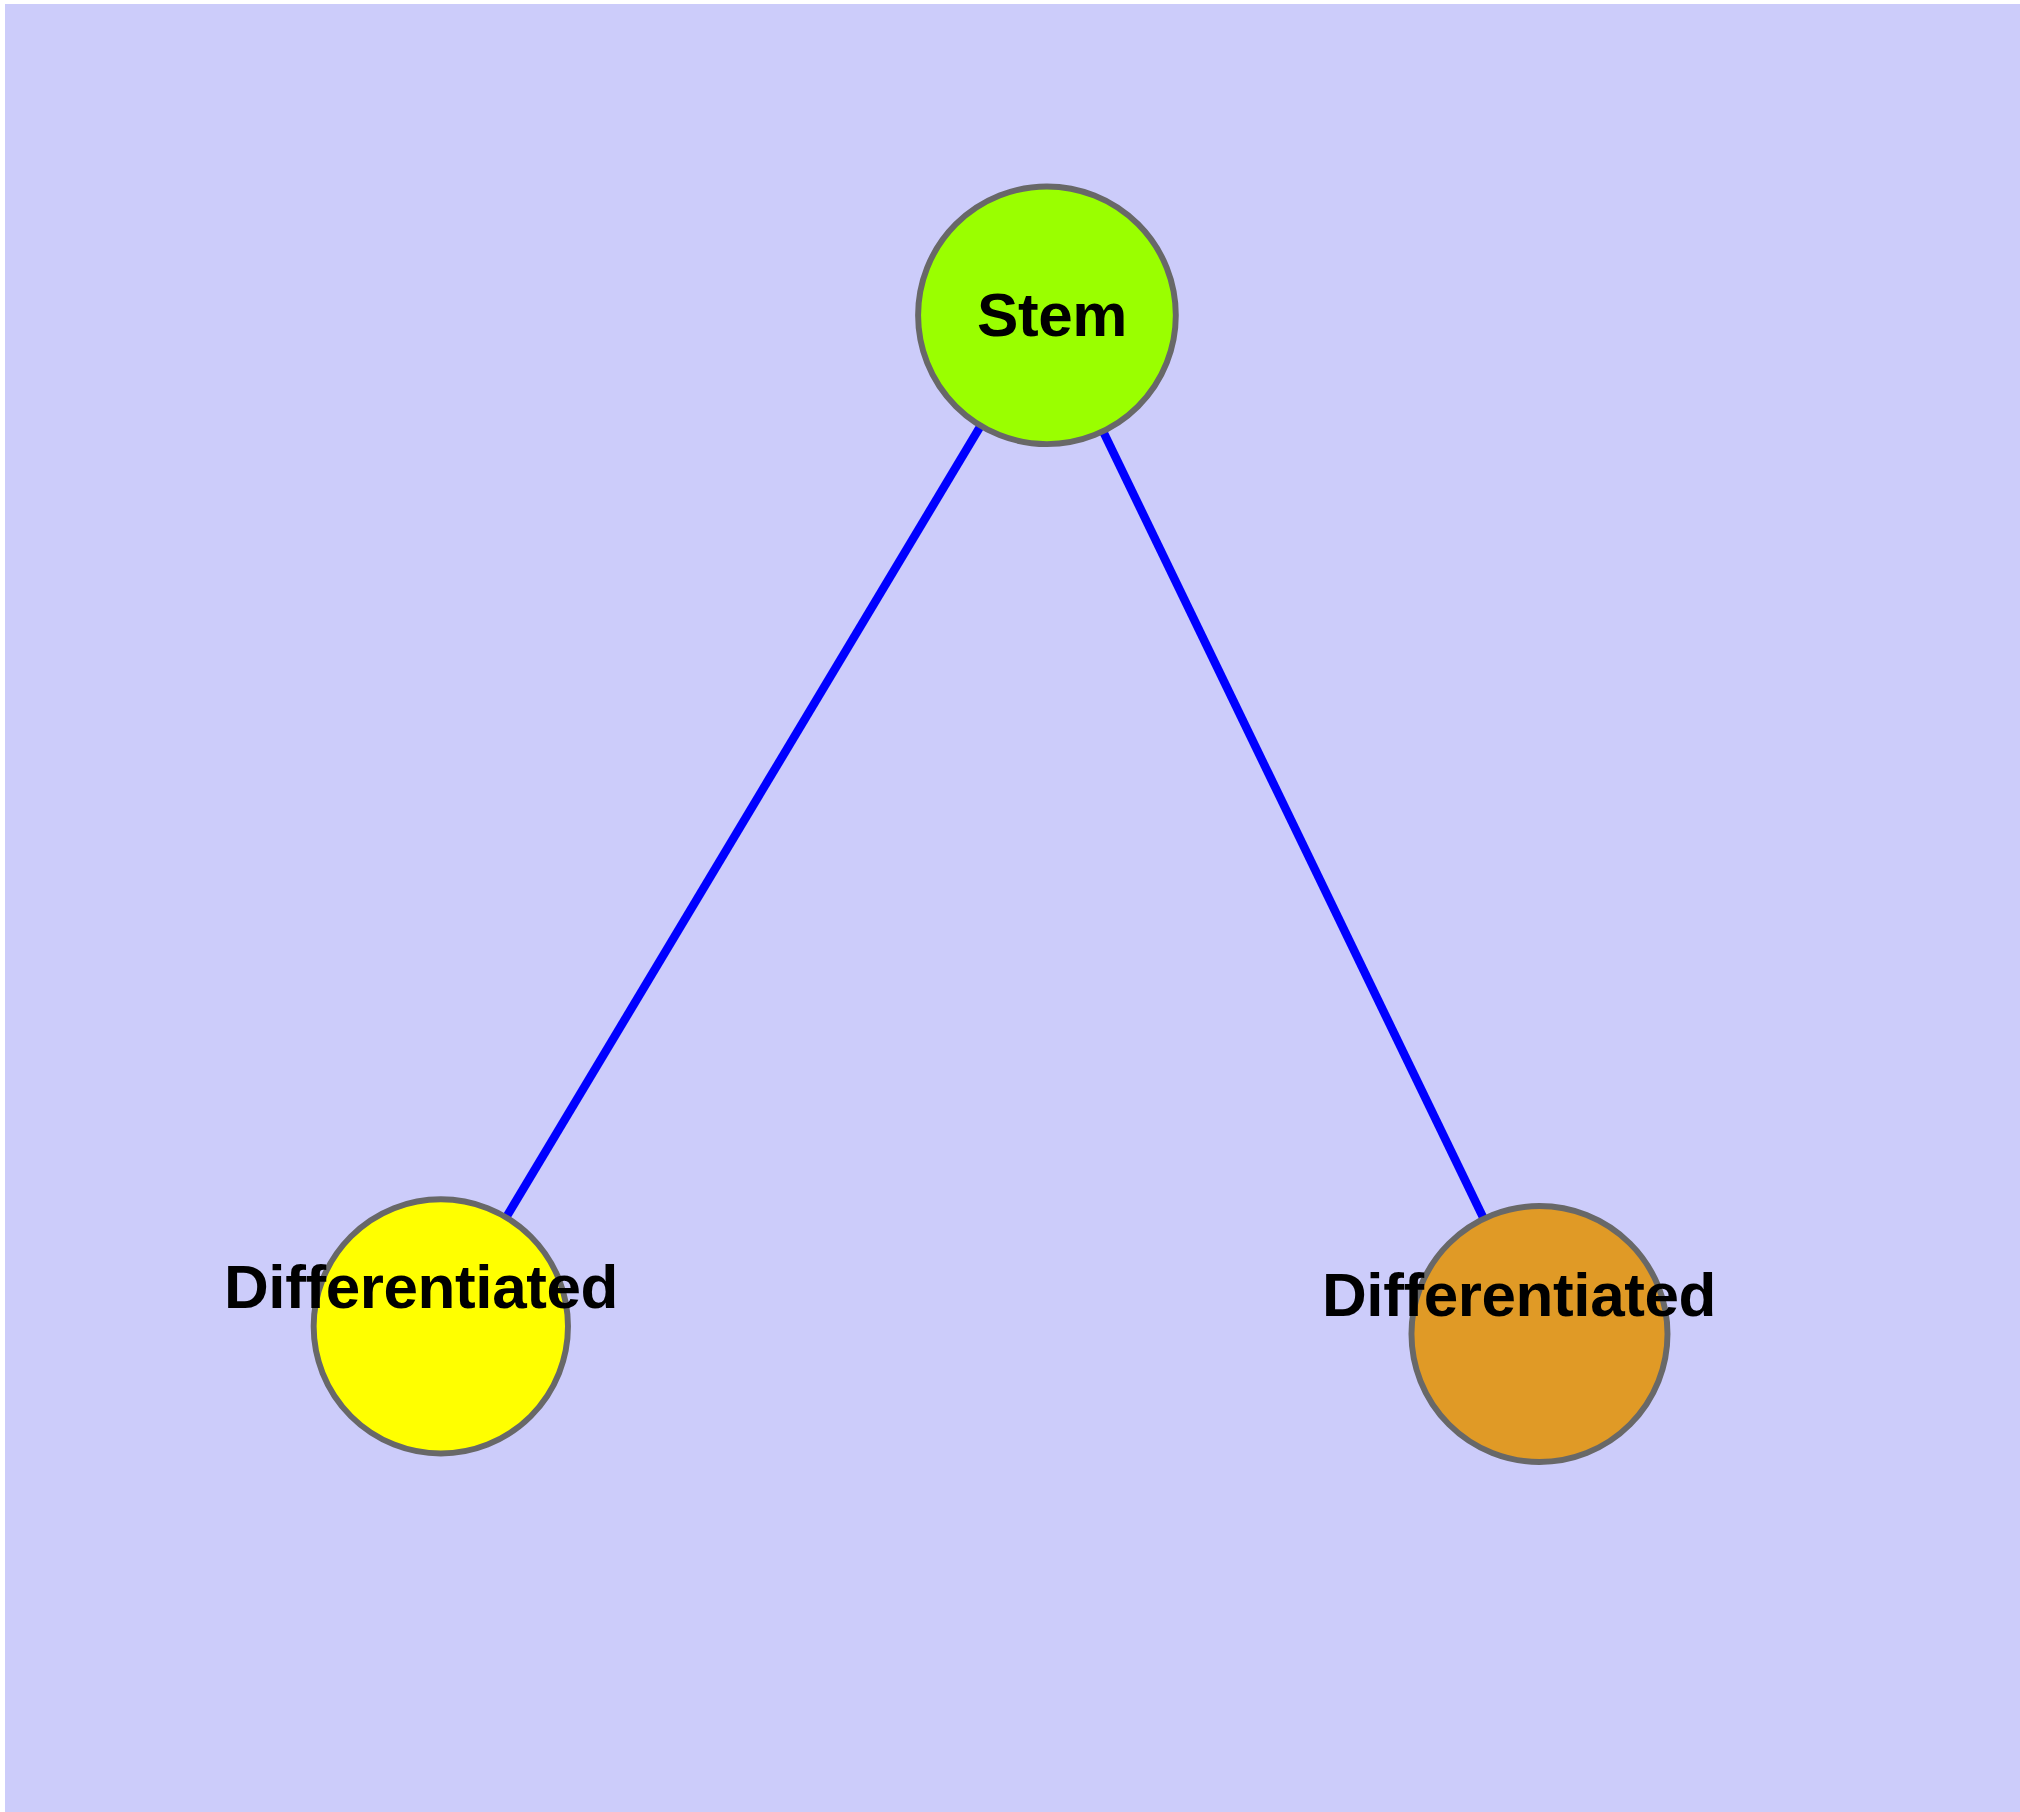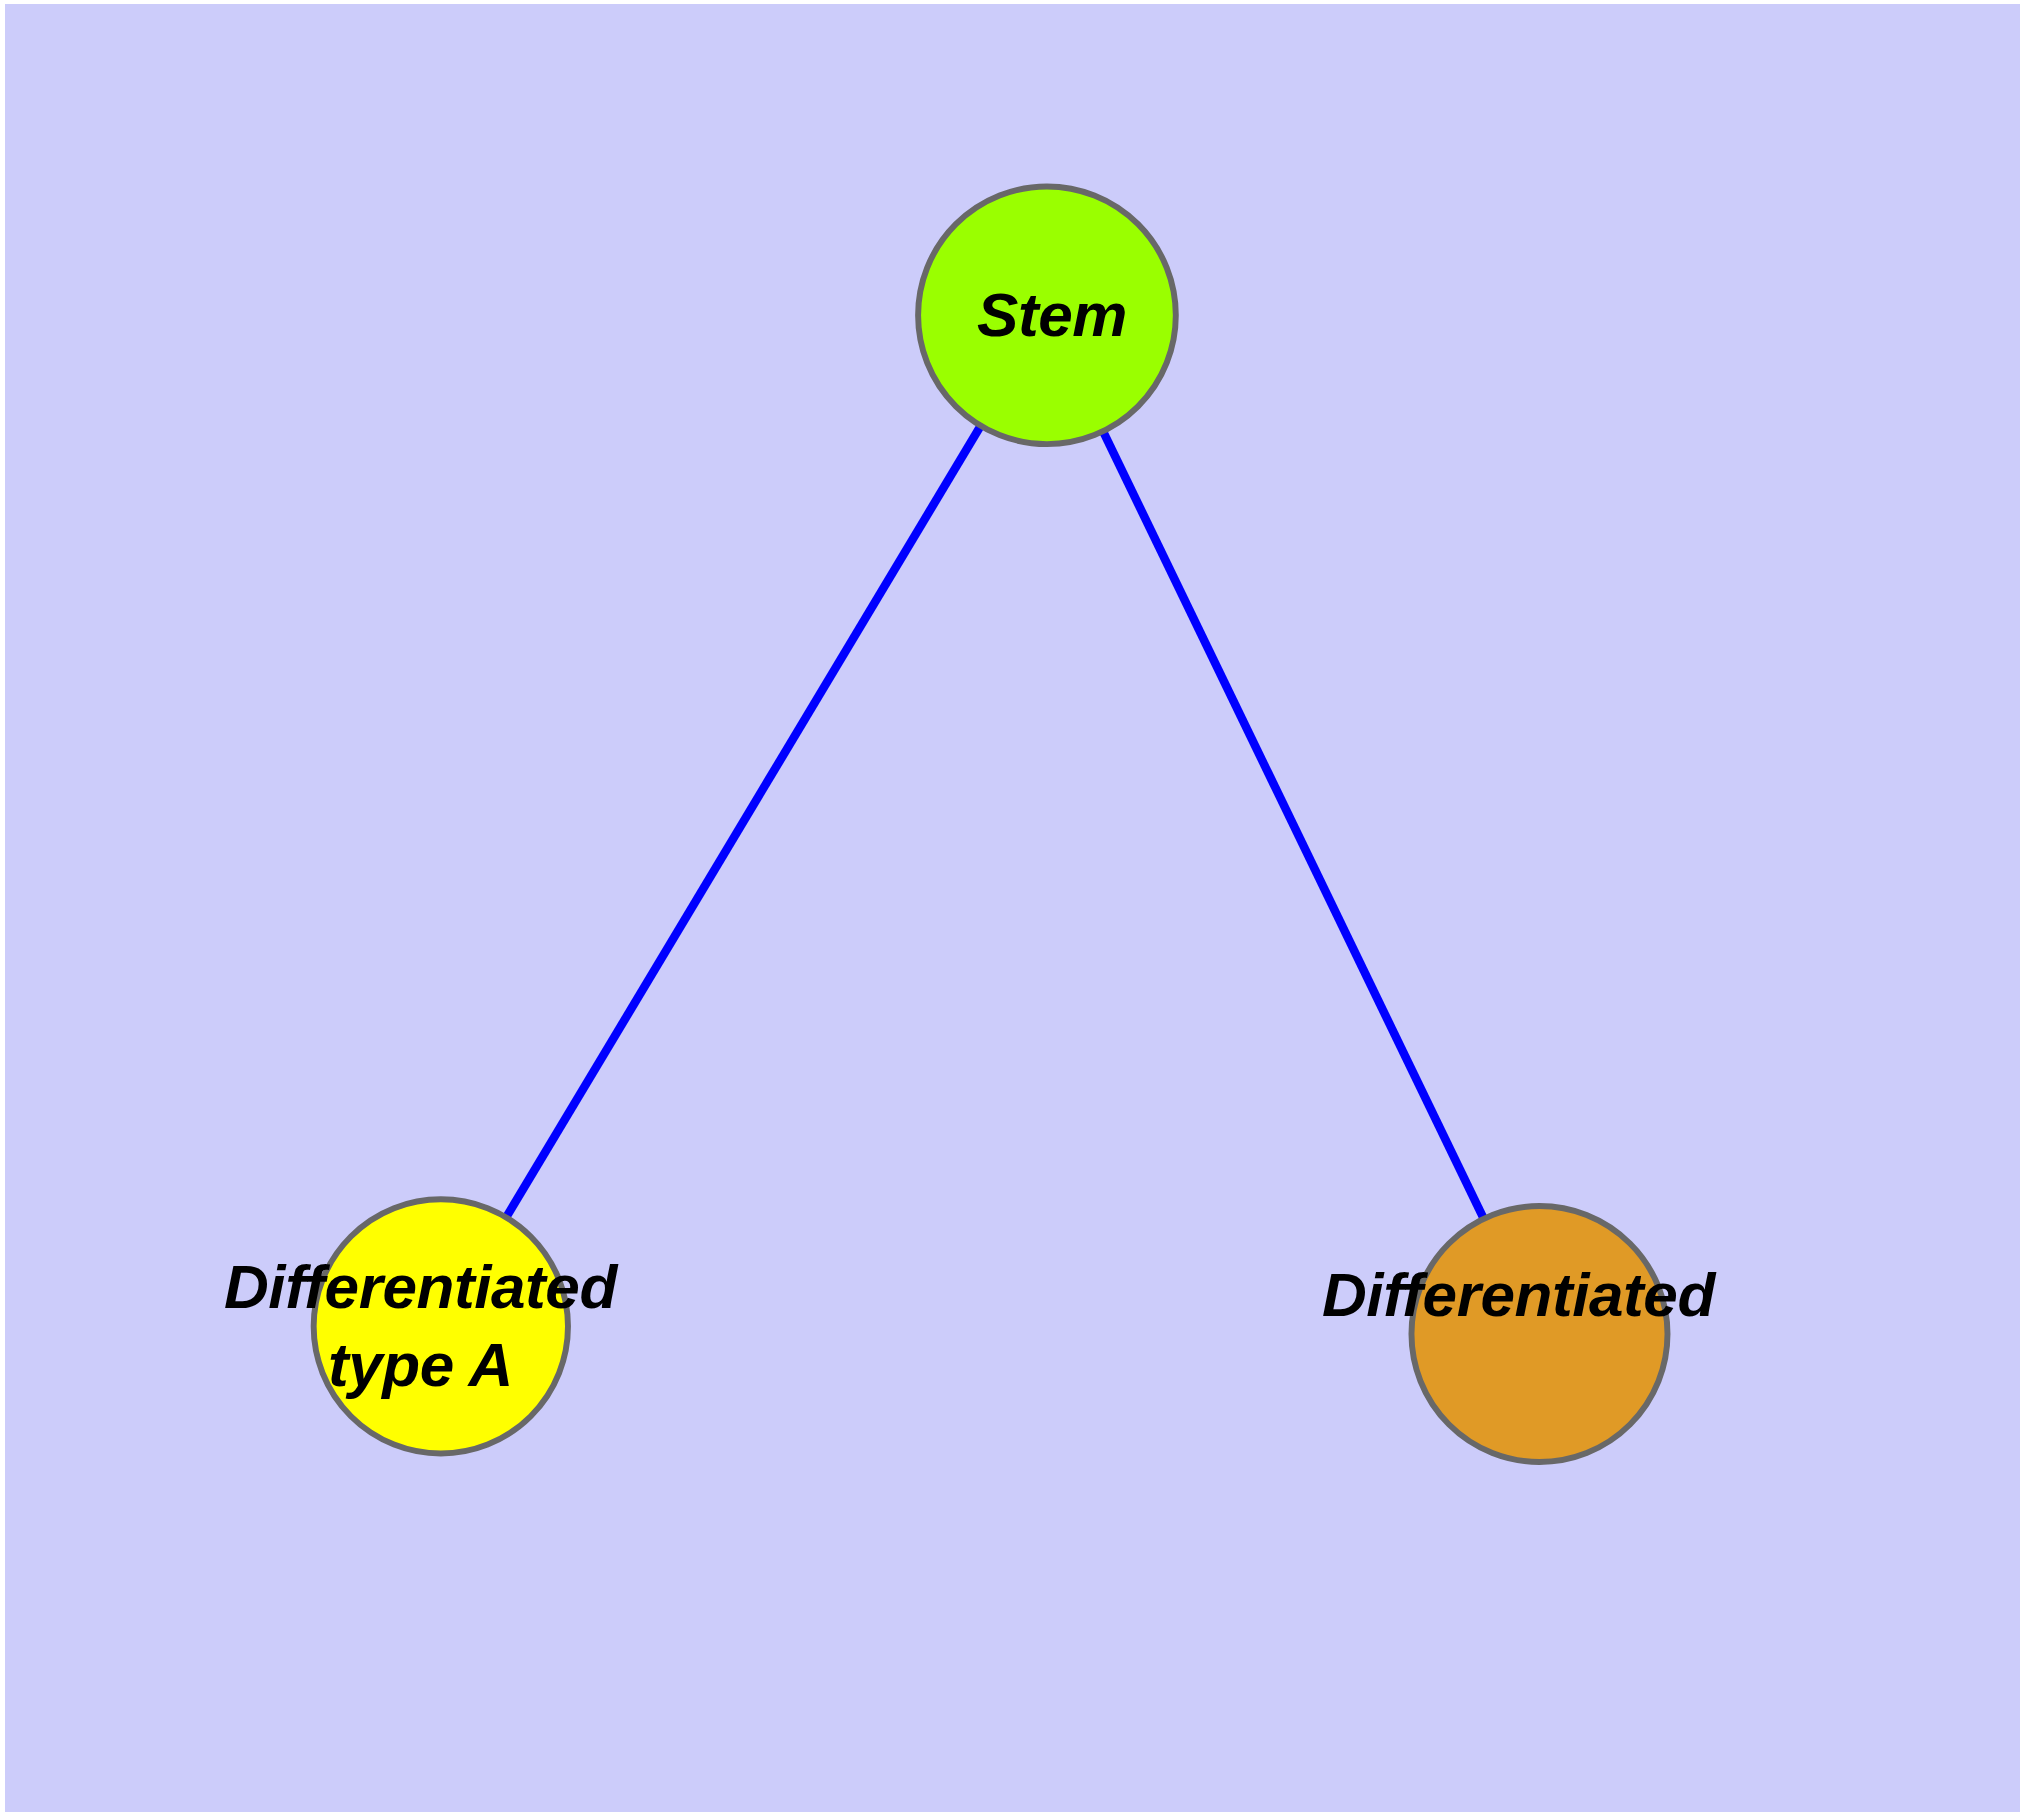--- a/index.html
+++ b/index.html
@@ -45,21 +45,20 @@
   .node-label {
     position: absolute;
     color: #000000;
     font-weight: bold;
     font-size: 62px;
     line-height: 78px;
     white-space: nowrap;
     text-align: center;
     letter-spacing: -0.4px;
     pointer-events: none;
-    font-style: italic;
   }
 </style>
 </head>
 <body>
 
 <div id="stage">
   <div id="canvas"></div>
 
   <svg id="graph-svg" viewBox="0 0 2384 2138" preserveAspectRatio="none">
     <g id="edges-group">
@@ -72,20 +71,19 @@
         <circle cx="1816" cy="1574" r="151" class="node-circle" fill="#e09a26" stroke="#686868" stroke-width="7"></circle>
       </g>
   </svg>
 
   <div id="labels-layer">
       <div class="node-label" style="left: 977px; top: 276px;">
         <div>Stem</div>
       </div>
       <div class="node-label" style="left: 224px; top: 1248px;">
         <div>Differentiated</div>
-        <div>type A</div>
       </div>
       <div class="node-label" style="left: 1322px; top: 1256px;">
         <div>Differentiated</div>
       </div>
     </div>
 </div>
 
 
 </body></html>

